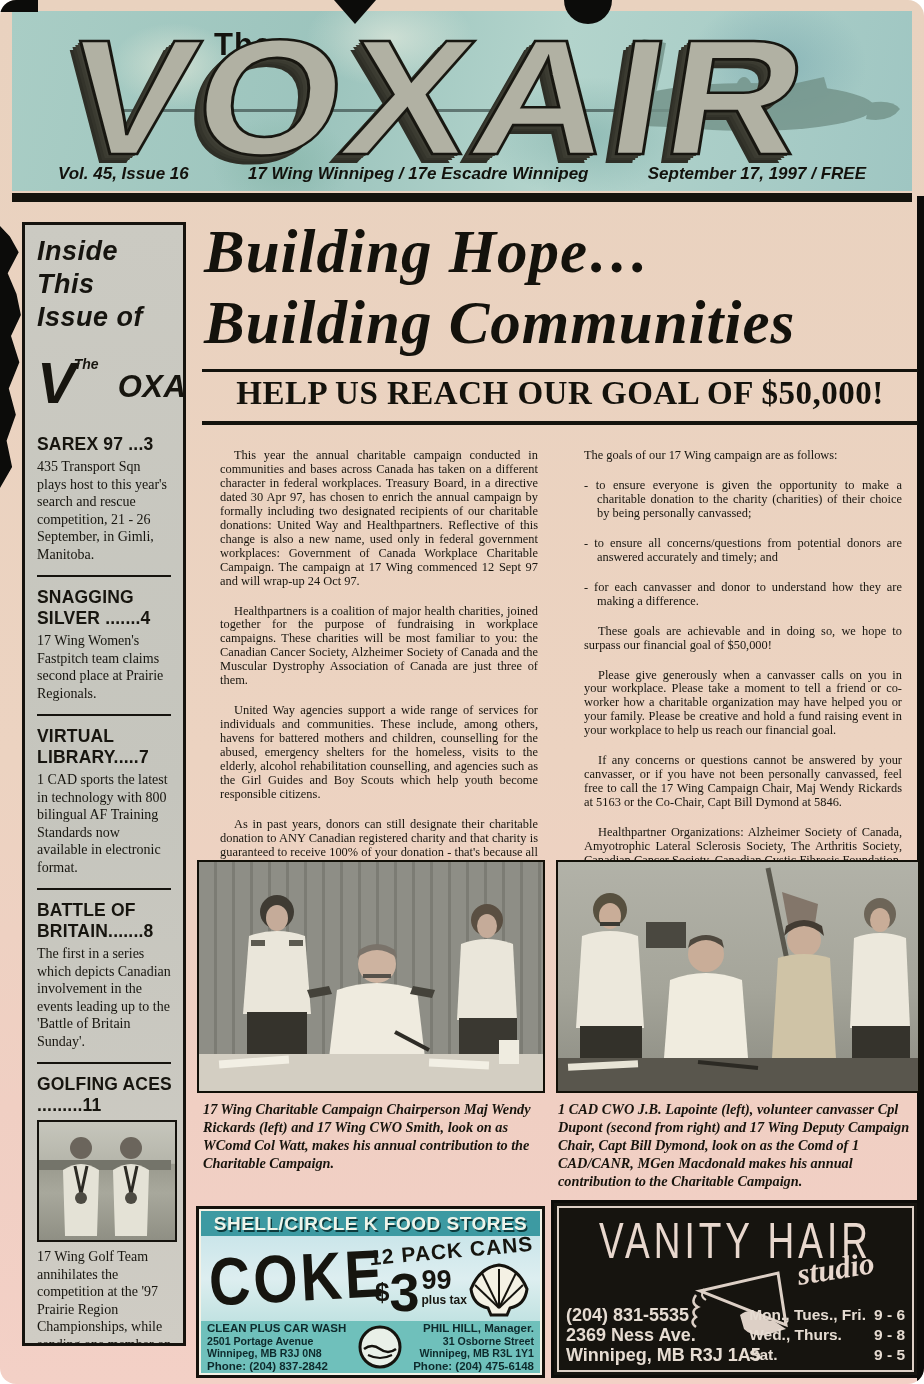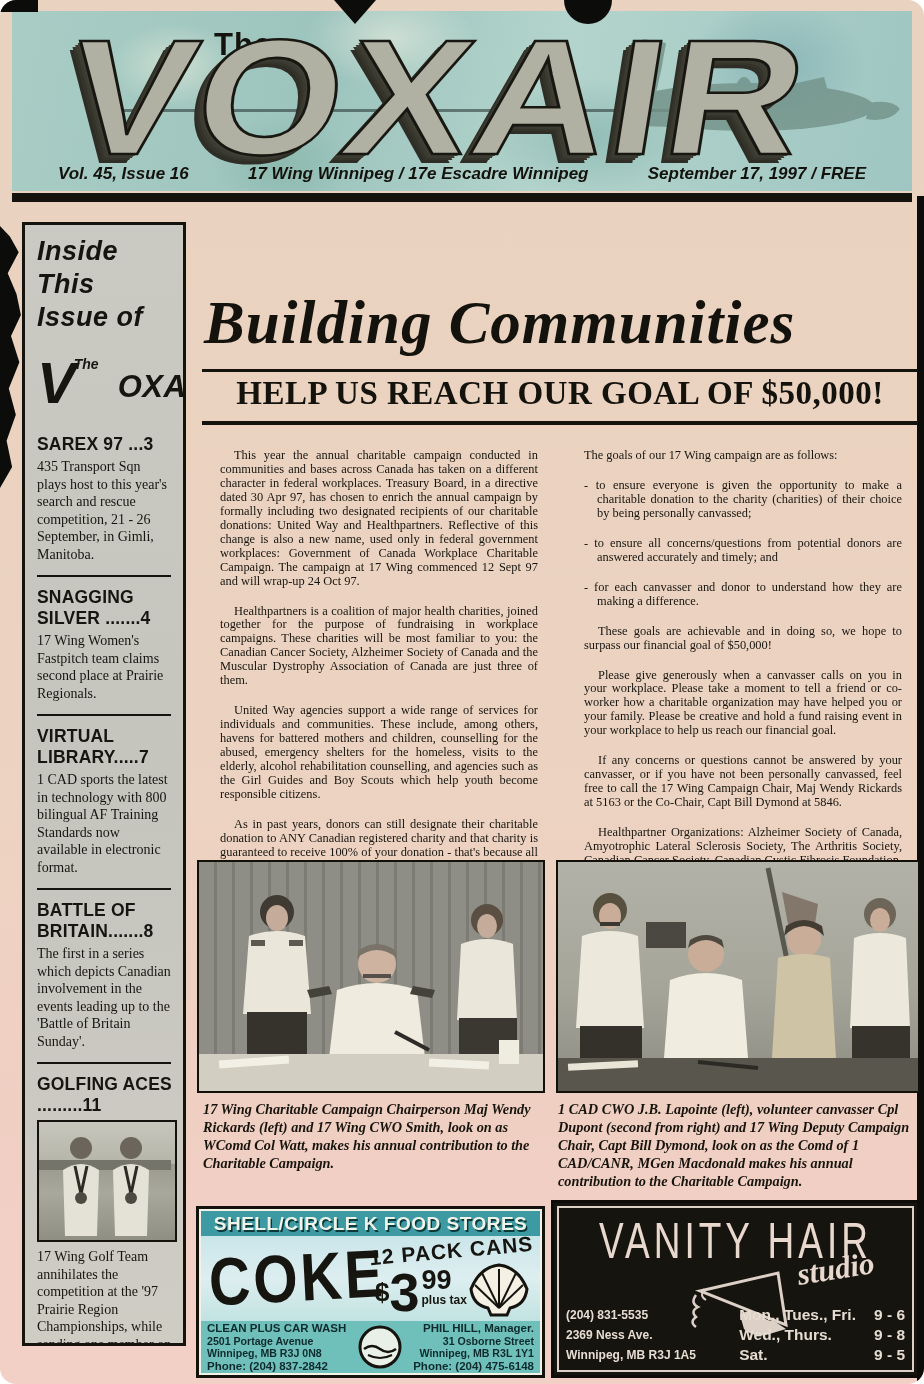--- a/index.html
+++ b/index.html
@@ -124,24 +124,24 @@
   #ad-vanity{left:551px;top:1200px;width:369px;height:178px;background:#16140f;
     border:3px solid #0d0c09;box-shadow:inset 0 0 0 3px #16140f,inset 0 0 0 5px #ddd0c6;
     box-sizing:border-box;overflow:hidden;}
   #vanity-name{position:absolute;left:0;right:0;top:10px;text-align:center;
     font-family:"Liberation Sans",sans-serif;font-size:37px;font-weight:normal;color:#e9d8ce;
     letter-spacing:4px;transform:scaleY(1.35);transform-origin:center top;}
   #vanity-studio{position:absolute;right:42px;top:48px;font-style:italic;font-weight:bold;
     font-size:31px;color:#e9d8ce;transform:rotate(-9deg);font-family:"Liberation Serif",serif;}
   #vanity-hand{position:absolute;left:128px;top:58px;}
   #vanity-left{position:absolute;left:12px;bottom:10px;font-family:"Liberation Sans",sans-serif;
-    font-weight:bold;font-size:12px;line-height:20px;color:#e6dcd2;margin-top:34px;}
+    font-weight:bold;font-size:18px;line-height:20px;color:#e6dcd2;margin-top:34px;}
   #vanity-hours{position:absolute;right:12px;bottom:10px;font-family:"Liberation Sans",sans-serif;
     font-weight:bold;font-size:15.5px;line-height:20px;color:#e6dcd2;display:grid;
-    grid-template-columns:auto auto;column-gap:18px;margin-top:46px;}
+    grid-template-columns:auto auto;column-gap:8px;margin-top:46px;}
   #vanity-hours .tm{text-align:right;}
 </style>
 </head>
 <body>
 
 <div id="page">
 
   <div id="masthead" class="abs">
     <div id="contrail" class="abs"></div>
     <svg id="plane" class="abs" viewBox="0 0 330 140">
@@ -214,20 +214,21 @@
           <path d="M36 44 L42 72 L48 44" fill="none" stroke="#2c2a24" stroke-width="3"></path>
           <path d="M86 44 L92 72 L98 44" fill="none" stroke="#2c2a24" stroke-width="3"></path>
           <circle cx="42" cy="76" r="6" fill="#4c4a42"></circle>
           <circle cx="92" cy="76" r="6" fill="#4c4a42"></circle>
         </svg>
       </div>
       <div class="x">17 Wing Golf Team annihilates the competition at the '97 Prairie Region Championships, while sending one member on to the CISM team.</div>
     </div>
   </div>
 
+  <div class="abs hl" style="top:220px;">Building Hope…</div>
   <div class="abs hl" style="top:291px;">Building Communities</div>
   <div id="rule-a" class="abs"></div>
   <div id="subhead" class="abs">HELP US REACH OUR GOAL OF $50,000!</div>
   <div id="rule-b" class="abs"></div>
 
   <div id="cols" class="abs">
     <div class="col">
       <p class="ind">This year the annual charitable campaign conducted in communities and bases across Canada has taken on a different character in federal workplaces.  Treasury Board, in a directive dated 30 Apr 97, has chosen to enrich the annual campaign by formally including two designated recipients of our charitable donations: United Way and Healthpartners.   Reflective of this change is also a new name, used only in federal government workplaces: Government of Canada Workplace Charitable Campaign.  The campaign at 17 Wing commenced 12 Sept 97 and will wrap-up 24 Oct 97.</p>
       <p class="ind">Healthpartners is a coalition of  major health charities, joined together for the purpose of fundraising in workplace campaigns.  These charities will be most familiar to you: the Canadian Cancer Society, Alzheimer Society of Canada and the Muscular Dystrophy Association of Canada are just three of them.</p>
       <p class="ind">United Way agencies support a wide range of services for individuals and communities.  These include, among others, havens for battered mothers and children, counselling for the abused, emergency shelters for the homeless, visits to the elderly, alcohol rehabilitation counselling, and agencies such as the Girl Guides and Boy Scouts which help youth become responsible citizens.</p>

